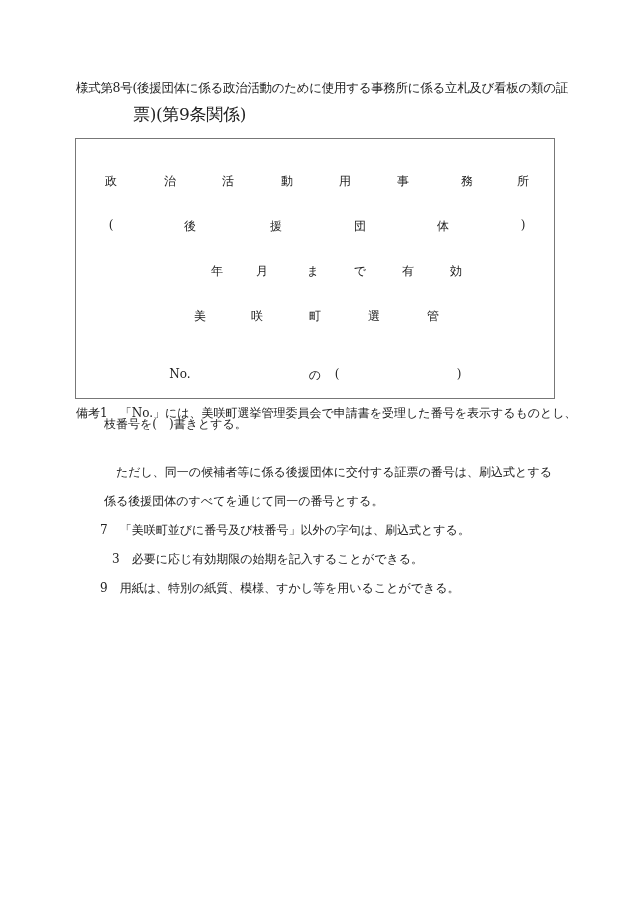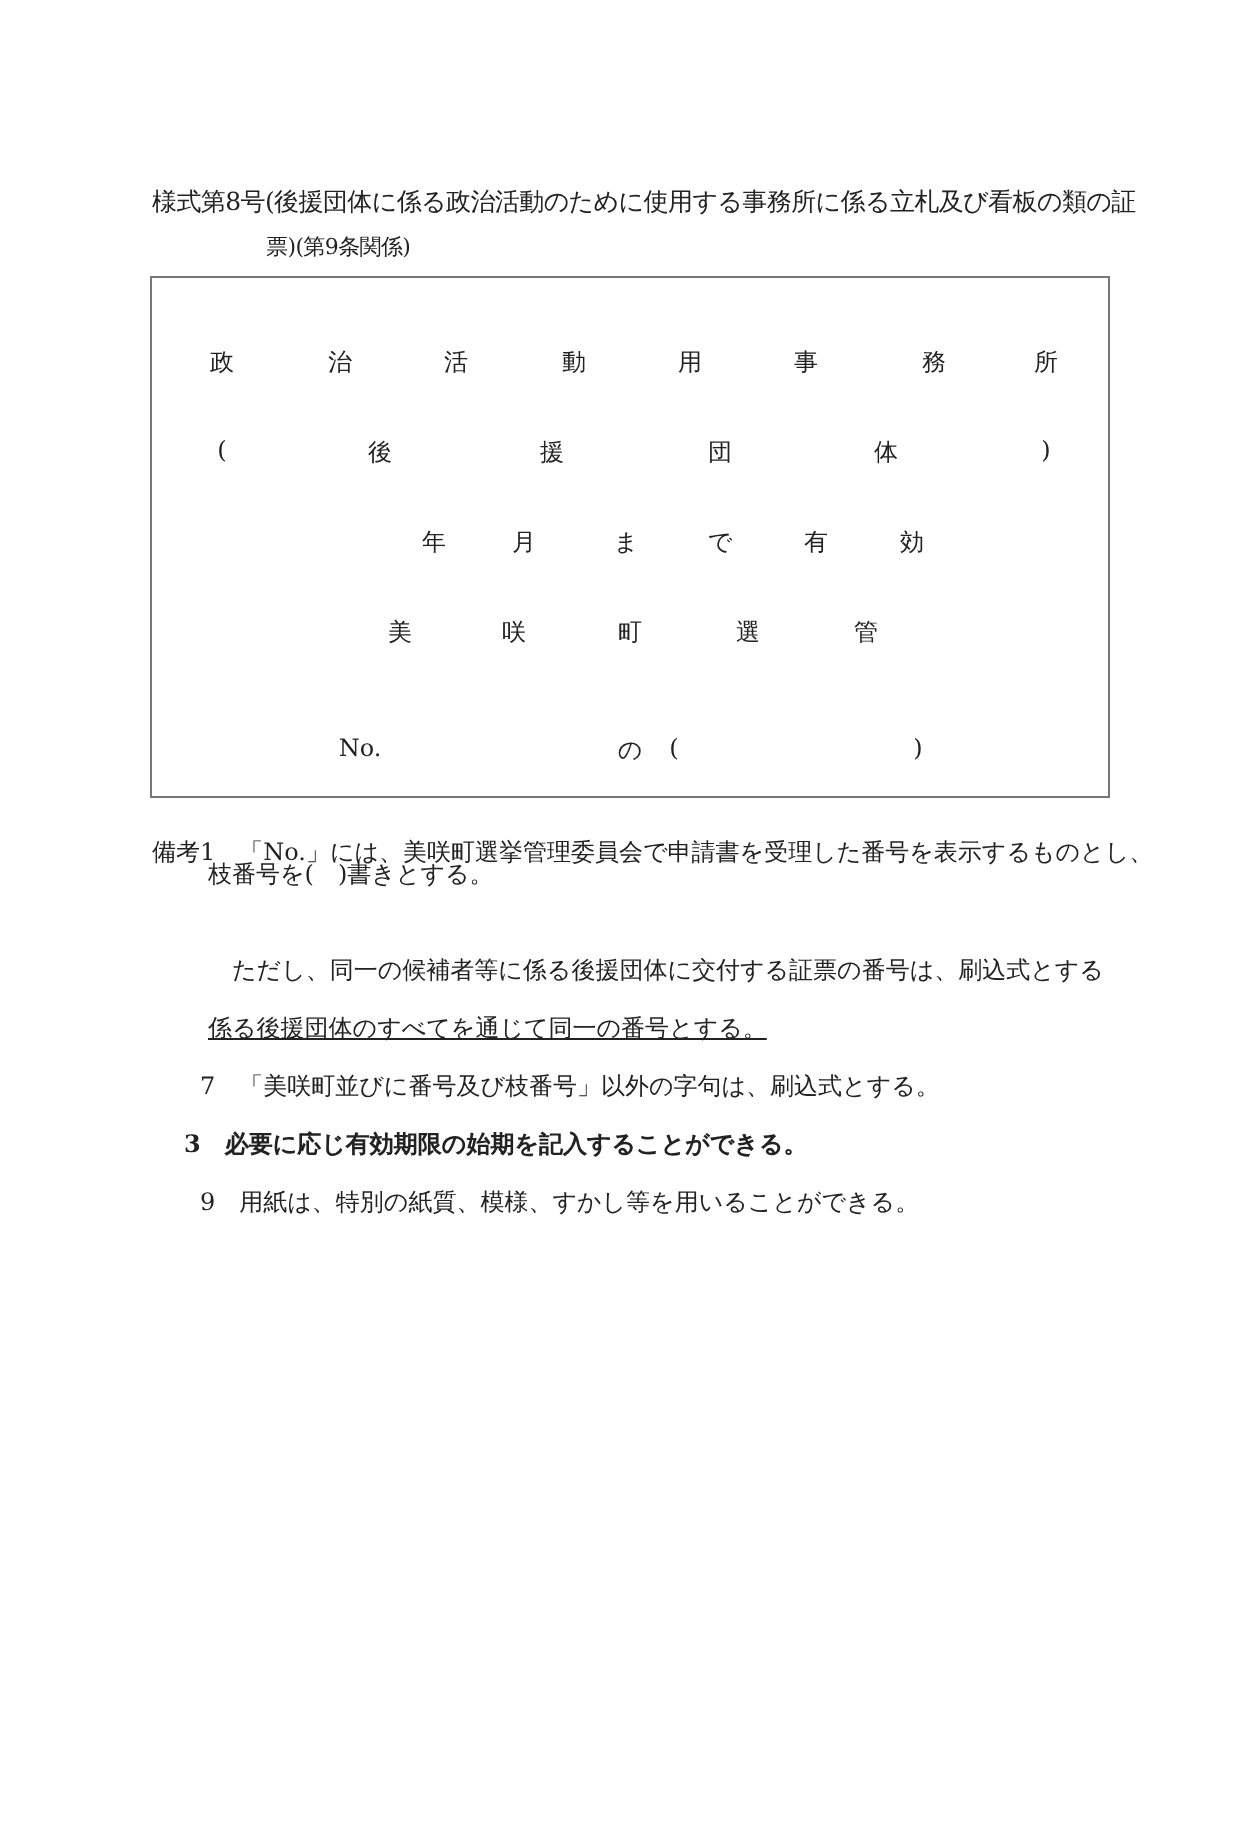--- a/index.html
+++ b/index.html
@@ -1,23 +1,23 @@
 <!DOCTYPE html>
 <html><head>
   <meta charset="utf-8">
   <style>
     html, body { margin: 0; padding: 0; }
     body {
       width: 630px; height: 916px; background: #ffffff;
       font-family: "DejaVu Serif", "Liberation Serif", serif;
       color: #222; position: relative; overflow: hidden;
     }
-    .abs { position: absolute; white-space: nowrap; margin-top: 13px; }
+    .abs { position: absolute; white-space: nowrap; }
     .title1 { left: 76px; top: 80px; font-size: 12.5px; letter-spacing: -0.3px; }
-    .title2 { left: 133px; top: 103px; font-size: 11px; letter-spacing: -0.3px; }
+    .title2 { left: 133px; top: 103px; font-size: 17px; letter-spacing: -0.3px; }
     .box {
       position: absolute; left: 75px; top: 138px; width: 480px; height: 261px;
       border: 1px solid #777; box-sizing: border-box;
     }
     .row { position: absolute; left: 0; width: 100%; height: 16px; font-size: 12px; }
     .row span { position: absolute; transform: translateX(-50%); }
     .note { font-size: 12px; text-align: right; }
   </style>
 </head>
 <body>
@@ -63,16 +63,16 @@
     <span style="left:104px">No.</span>
     <span style="left:239px">の</span>
     <span style="left:261px">(</span>
     <span style="left:383px">)</span>
   </div>
 </div>
 
 <div class="abs note" style="left:76px; top:405px;">備考1　「No.」には、美咲町選挙管理委員会で申請書を受理した番号を表示するものとし、</div>
 <div class="abs note" style="left:104px; top:416px;">枝番号を(　)書きとする。</div>
 <div class="abs note" style="left:116px; top:464px;">ただし、同一の候補者等に係る後援団体に交付する証票の番号は、刷込式とする</div>
-<div class="abs note" style="left:104px; top:493px;text-decoration:underline;">係る後援団体のすべてを通じて同一の番号とする。</div>
+<div class="abs note" style="left:104px; top:493px;">係る後援団体のすべてを通じて同一の番号とする。</div>
 <div class="abs note" style="left:100px; top:522px;">7　「美咲町並びに番号及び枝番号」以外の字句は、刷込式とする。</div>
-<div class="abs note" style="left:92px; top:551px;font-weight:bold;">3　必要に応じ有効期限の始期を記入することができる。</div>
+<div class="abs note" style="left:112px; top:551px;">3　必要に応じ有効期限の始期を記入することができる。</div>
 <div class="abs note" style="left:100px; top:580px;">9　用紙は、特別の紙質、模様、すかし等を用いることができる。</div>
 
 </body></html>

